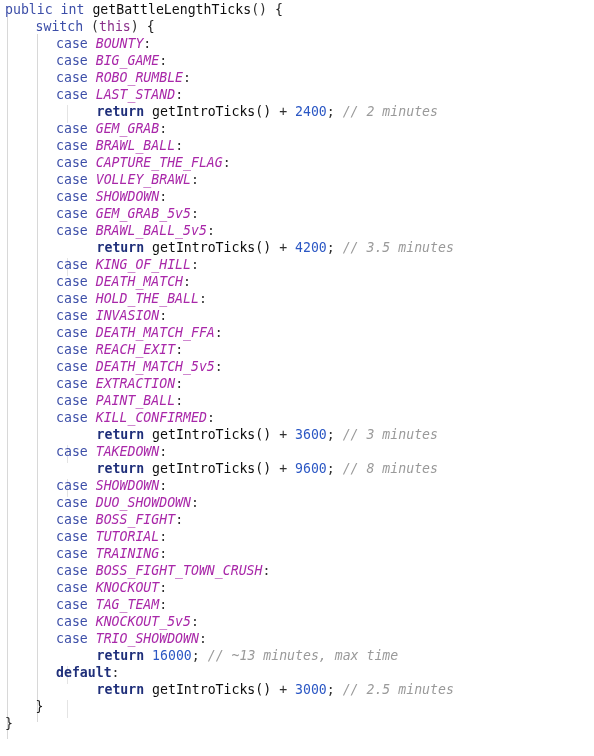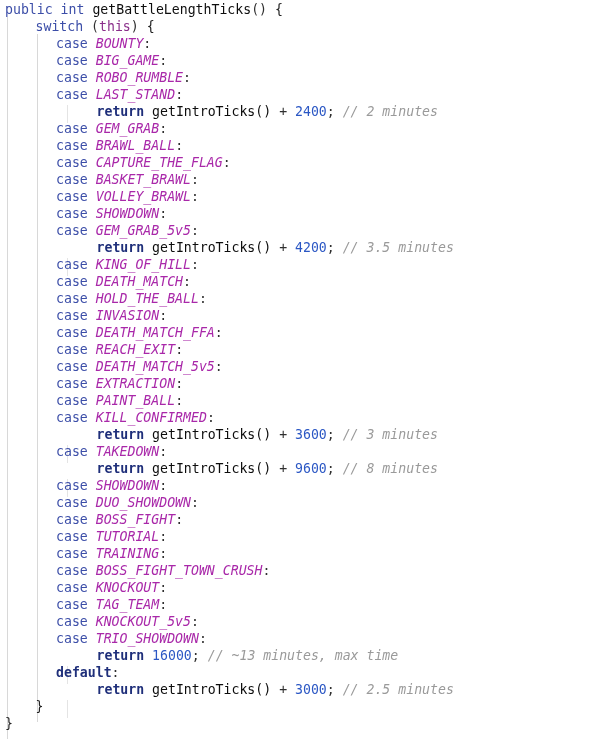--- a/index.html
+++ b/index.html
@@ -76,24 +76,24 @@
       <div class="line ind0"><span class="kw">public</span><span> </span><span class="kw">int</span><span> </span><span class="ident">getBattleLengthTicks</span><span class="punc">() </span><span class="brace">{</span></div>
       <div class="line ind1"><span class="kw">switch</span><span class="punc"> (</span><span class="this">this</span><span class="punc">) </span><span class="brace">{</span></div>
       <div class="line ind2"><span class="kw">case</span><span> </span><span class="const">BOUNTY</span><span class="punc">:</span></div>
       <div class="line ind2"><span class="kw">case</span><span> </span><span class="const">BIG_GAME</span><span class="punc">:</span></div>
       <div class="line ind2"><span class="kw">case</span><span> </span><span class="const">ROBO_RUMBLE</span><span class="punc">:</span></div>
       <div class="line ind2"><span class="kw">case</span><span> </span><span class="const">LAST_STAND</span><span class="punc">:</span></div>
       <div class="line ind3"><span class="kw-dark">return</span><span> </span><span class="ident">getIntroTicks()</span><span class="punc"> + </span><span class="num">2400</span><span class="punc">; </span><span class="cmt">// 2 minutes</span></div>
       <div class="line ind2"><span class="kw">case</span><span> </span><span class="const">GEM_GRAB</span><span class="punc">:</span></div>
       <div class="line ind2"><span class="kw">case</span><span> </span><span class="const">BRAWL_BALL</span><span class="punc">:</span></div>
       <div class="line ind2"><span class="kw">case</span><span> </span><span class="const">CAPTURE_THE_FLAG</span><span class="punc">:</span></div>
-      <div class="line ind2"><span class="kw">case</span><span> </span><span class="const">BASKET_BRAWL</span><span class="punc">:</span></div>
       <div class="line ind2"><span class="kw">case</span><span> </span><span class="const">VOLLEY_BRAWL</span><span class="punc">:</span></div>
       <div class="line ind2"><span class="kw">case</span><span> </span><span class="const">SHOWDOWN</span><span class="punc">:</span></div>
       <div class="line ind2"><span class="kw">case</span><span> </span><span class="const">GEM_GRAB_5v5</span><span class="punc">:</span></div>
+      <div class="line ind2"><span class="kw">case</span><span> </span><span class="const">BRAWL_BALL_5v5</span><span class="punc">:</span></div>
       <div class="line ind3"><span class="kw-dark">return</span><span> </span><span class="ident">getIntroTicks()</span><span class="punc"> + </span><span class="num">4200</span><span class="punc">; </span><span class="cmt">// 3.5 minutes</span></div>
       <div class="line ind2"><span class="kw">case</span><span> </span><span class="const">KING_OF_HILL</span><span class="punc">:</span></div>
       <div class="line ind2"><span class="kw">case</span><span> </span><span class="const">DEATH_MATCH</span><span class="punc">:</span></div>
       <div class="line ind2"><span class="kw">case</span><span> </span><span class="const">HOLD_THE_BALL</span><span class="punc">:</span></div>
       <div class="line ind2"><span class="kw">case</span><span> </span><span class="const">INVASION</span><span class="punc">:</span></div>
       <div class="line ind2"><span class="kw">case</span><span> </span><span class="const">DEATH_MATCH_FFA</span><span class="punc">:</span></div>
       <div class="line ind2"><span class="kw">case</span><span> </span><span class="const">REACH_EXIT</span><span class="punc">:</span></div>
       <div class="line ind2"><span class="kw">case</span><span> </span><span class="const">DEATH_MATCH_5v5</span><span class="punc">:</span></div>
       <div class="line ind2"><span class="kw">case</span><span> </span><span class="const">EXTRACTION</span><span class="punc">:</span></div>
       <div class="line ind2"><span class="kw">case</span><span> </span><span class="const">PAINT_BALL</span><span class="punc">:</span></div>

